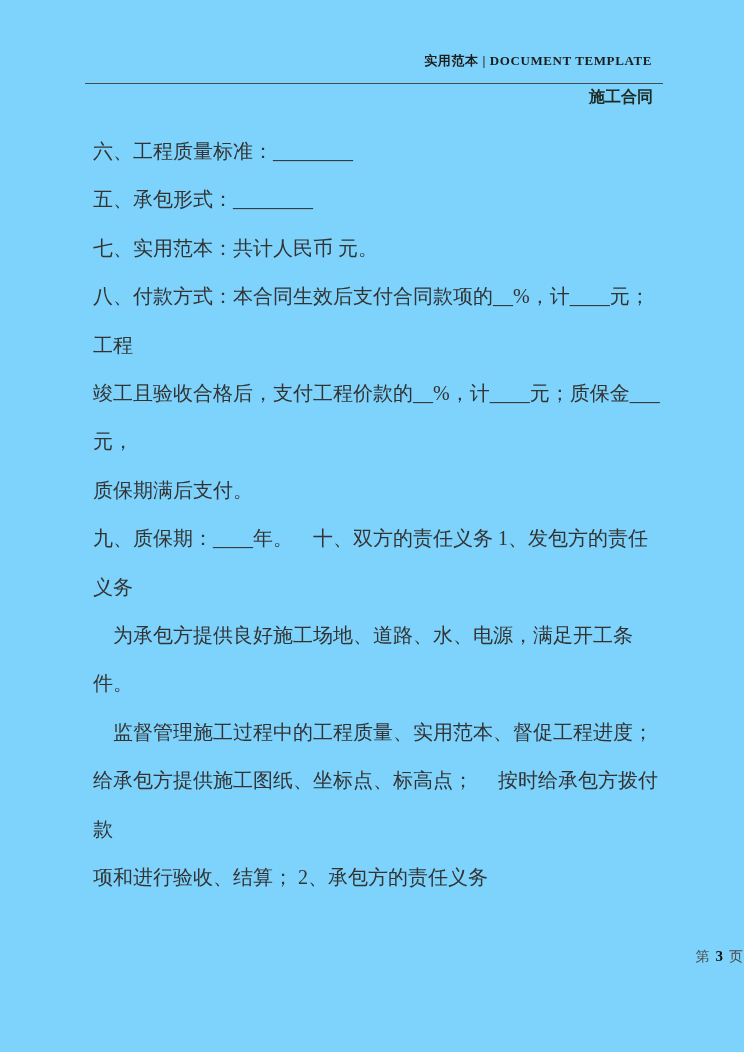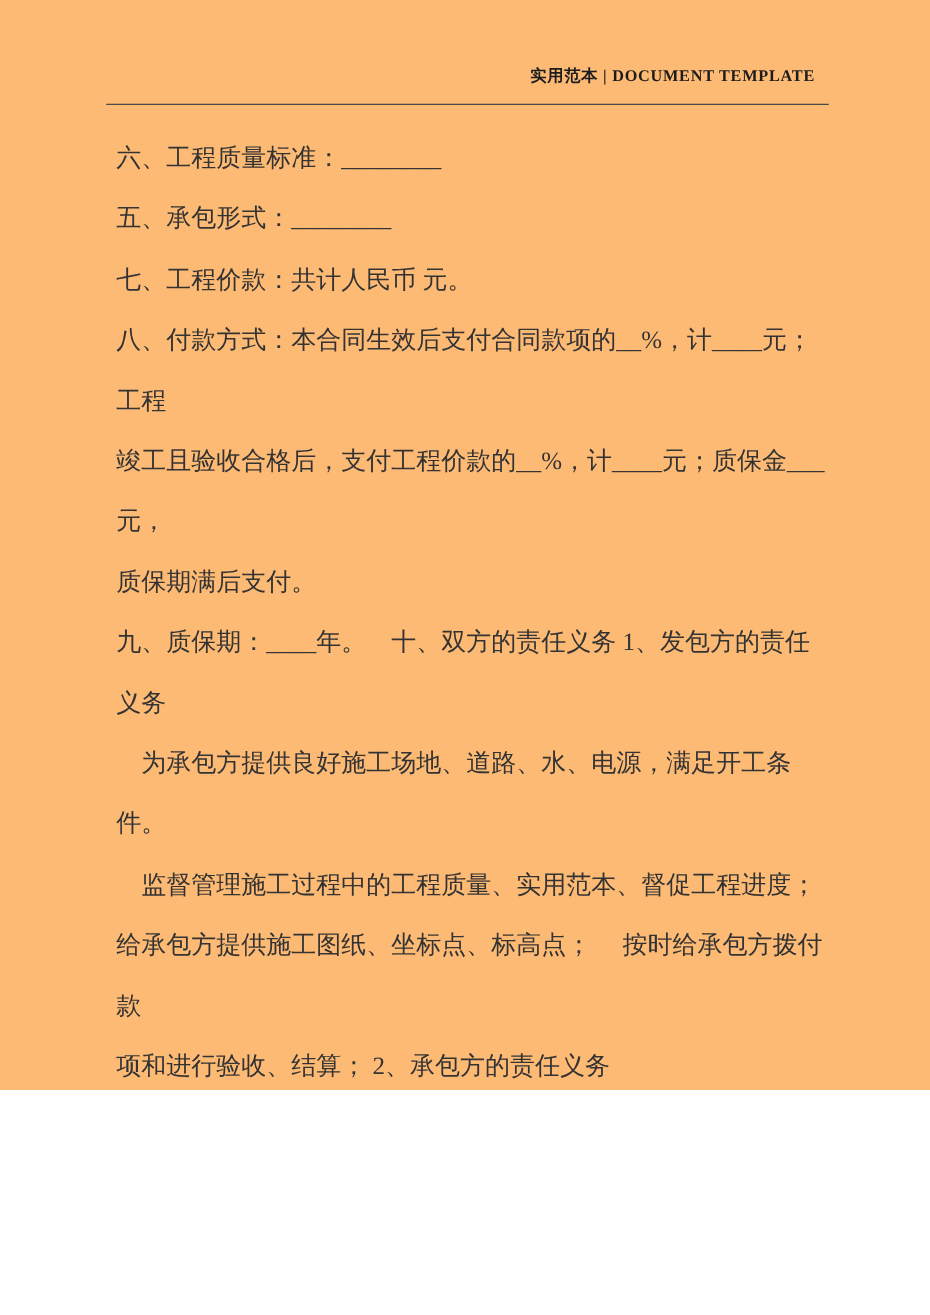--- a/index.html
+++ b/index.html
@@ -1,20 +1,20 @@
 <!DOCTYPE html>
 <html><head>
 <meta charset="utf-8">
 <style>
   html, body { margin: 0; padding: 0; background: #ffffff; }
   .page {
     position: relative;
     width: 744px;
-    height: 872px;
-    background: #fdba74;
+    height: 1052px;
+    background: #7dd3fc;
     font-family: "Liberation Serif", "DejaVu Serif", serif;
     overflow: hidden;
   }
   .header { padding-top: 52px; }
   .brand {
     text-align: right;
     margin-right: 92px;
     font-size: 13px;
     letter-spacing: 0.6px;
     color: #1c1c1c;
@@ -61,26 +61,27 @@
   }
 </style>
 </head>
 <body>
 
 <div class="page">
 
   <div class="header">
     <div class="brand">实用范本 | DOCUMENT TEMPLATE</div>
     <div class="rule"></div>
+    <div class="doc-title">施工合同</div>
   </div>
 
   <div class="body-text">
     <div class="line">六、工程质量标准：________</div>
     <div class="line">五、承包形式：________</div>
-    <div class="line">七、工程价款：共计人民币 元。</div>
+    <div class="line">七、实用范本：共计人民币 元。</div>
     <div class="line">八、付款方式：本合同生效后支付合同款项的__%，计____元；工程</div>
     <div class="line">竣工且验收合格后，支付工程价款的__%，计____元；质保金___元，</div>
     <div class="line">质保期满后支付。</div>
     <div class="line">九、质保期：____年。　十、双方的责任义务 1、发包方的责任义务</div>
     <div class="line">　为承包方提供良好施工场地、道路、水、电源，满足开工条件。</div>
     <div class="line">　监督管理施工过程中的工程质量、实用范本、督促工程进度；</div>
     <div class="line">给承包方提供施工图纸、坐标点、标高点；　 按时给承包方拨付款</div>
     <div class="line">项和进行验收、结算； 2、承包方的责任义务</div>
 
   </div>

